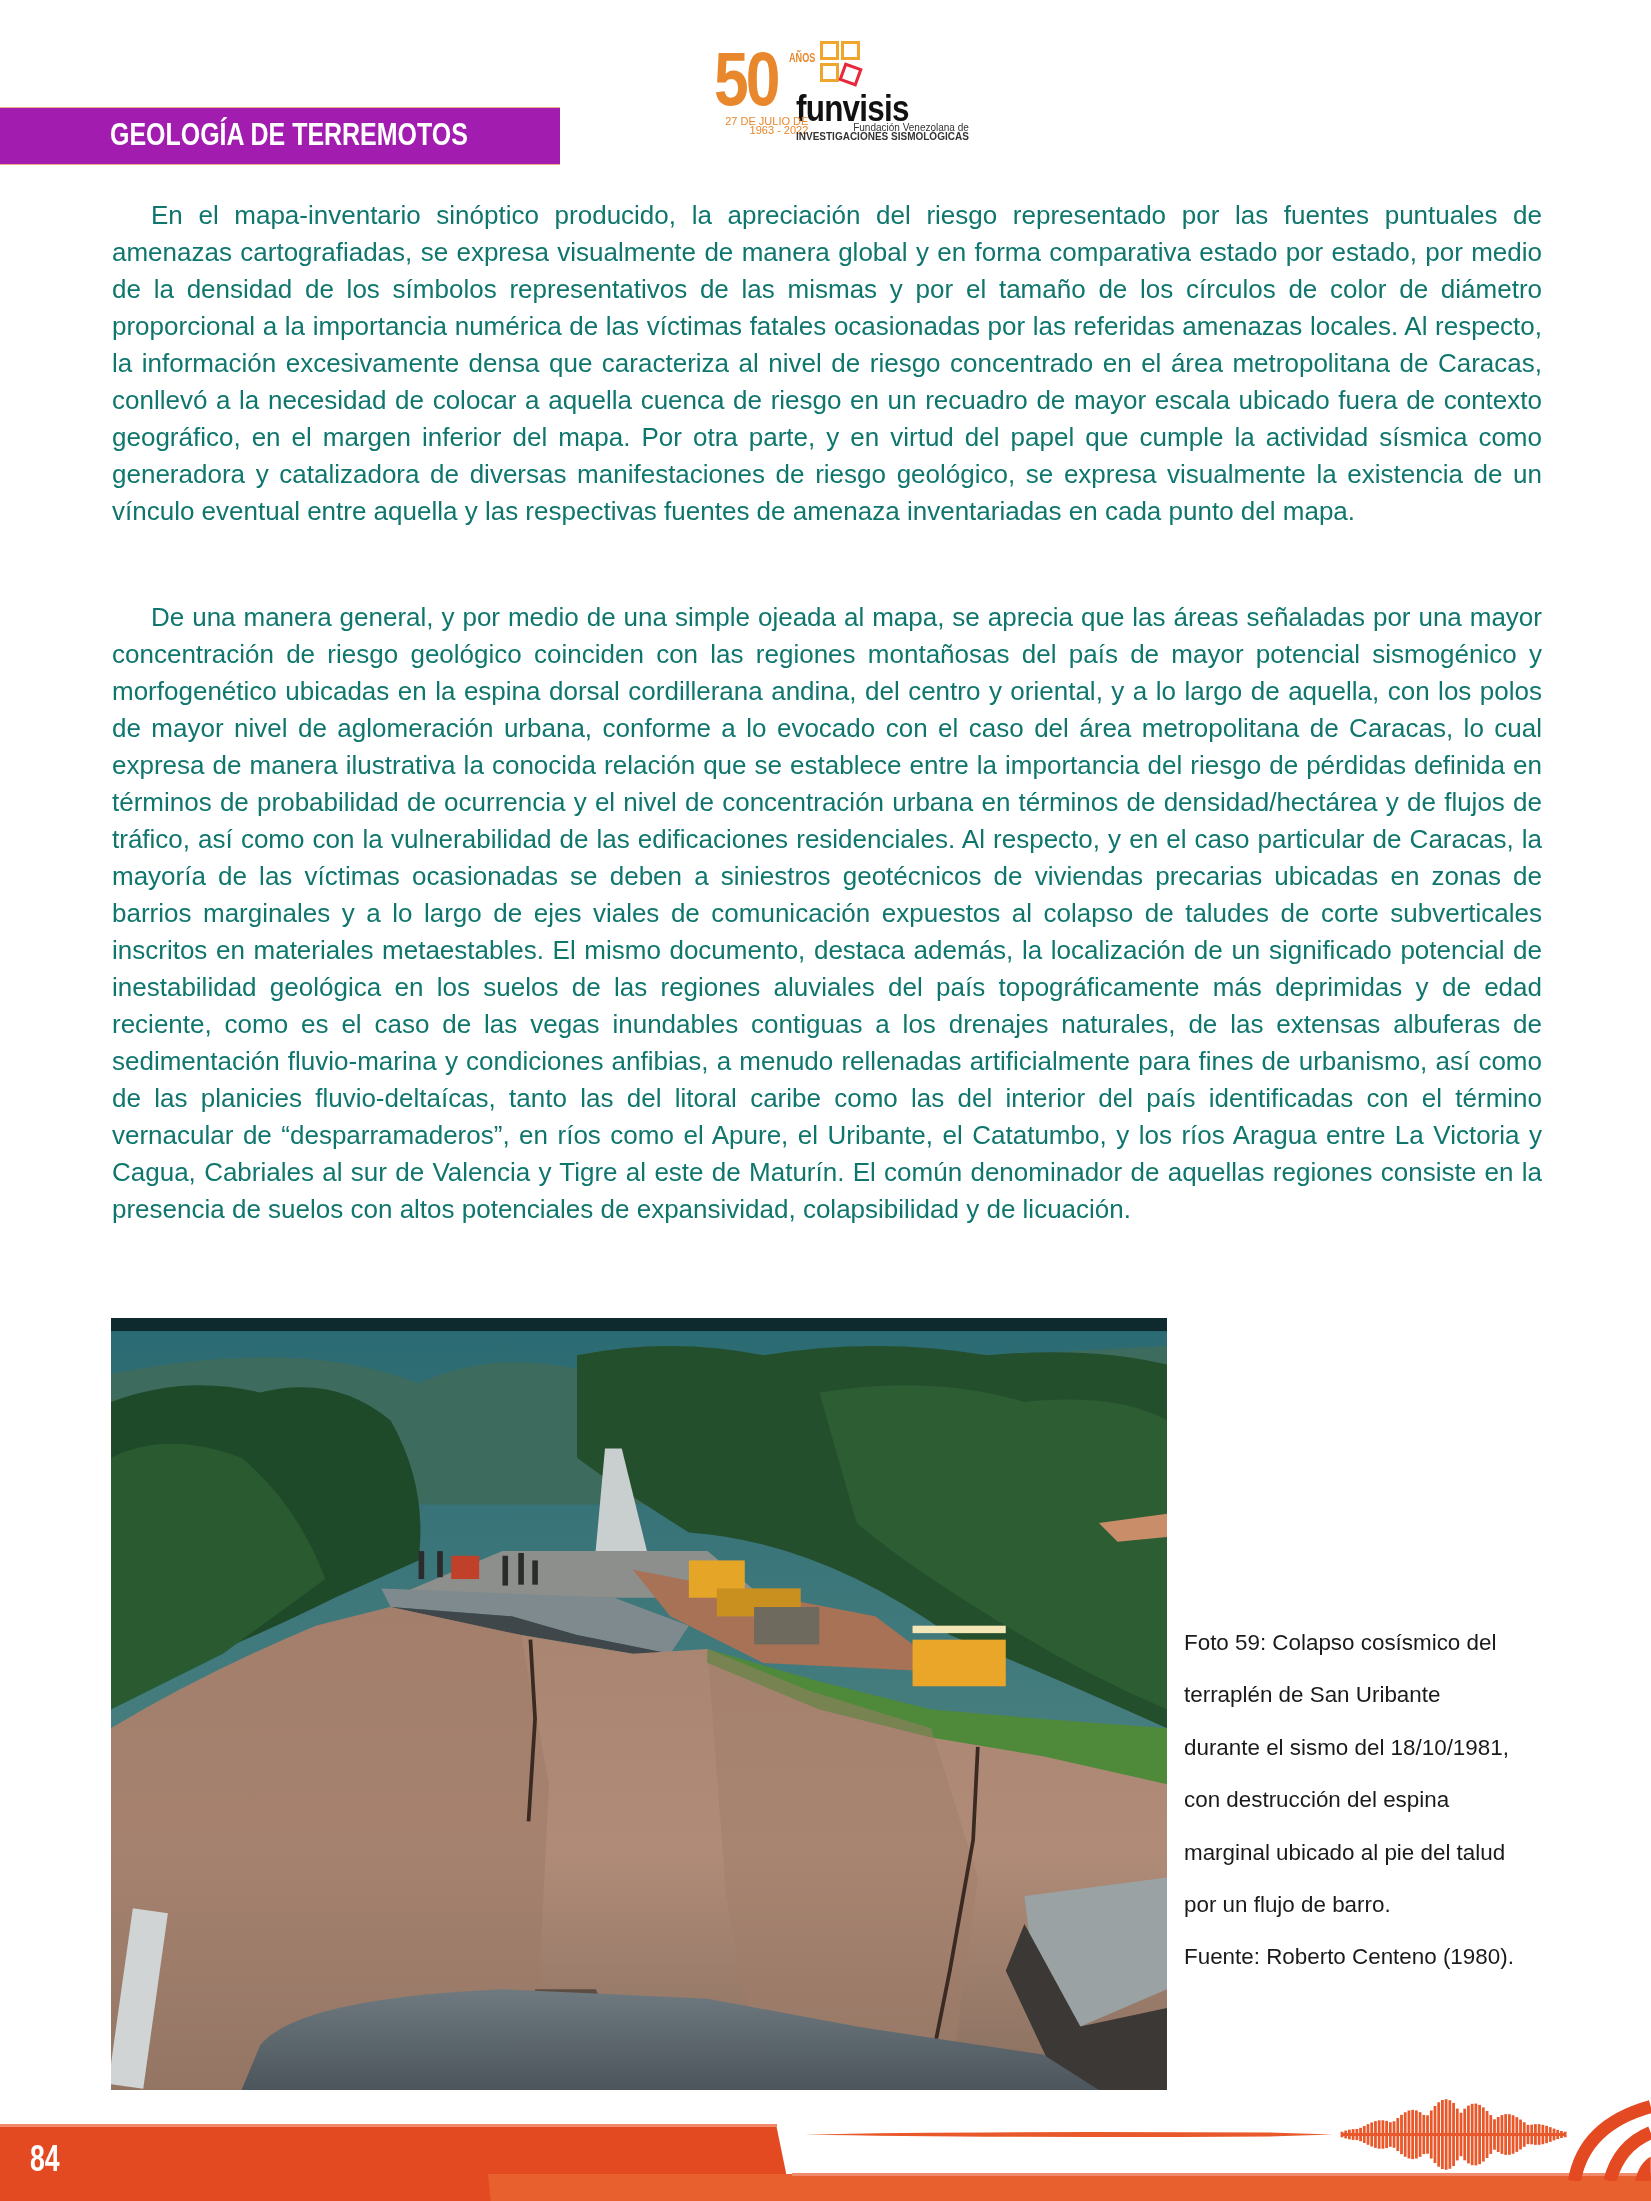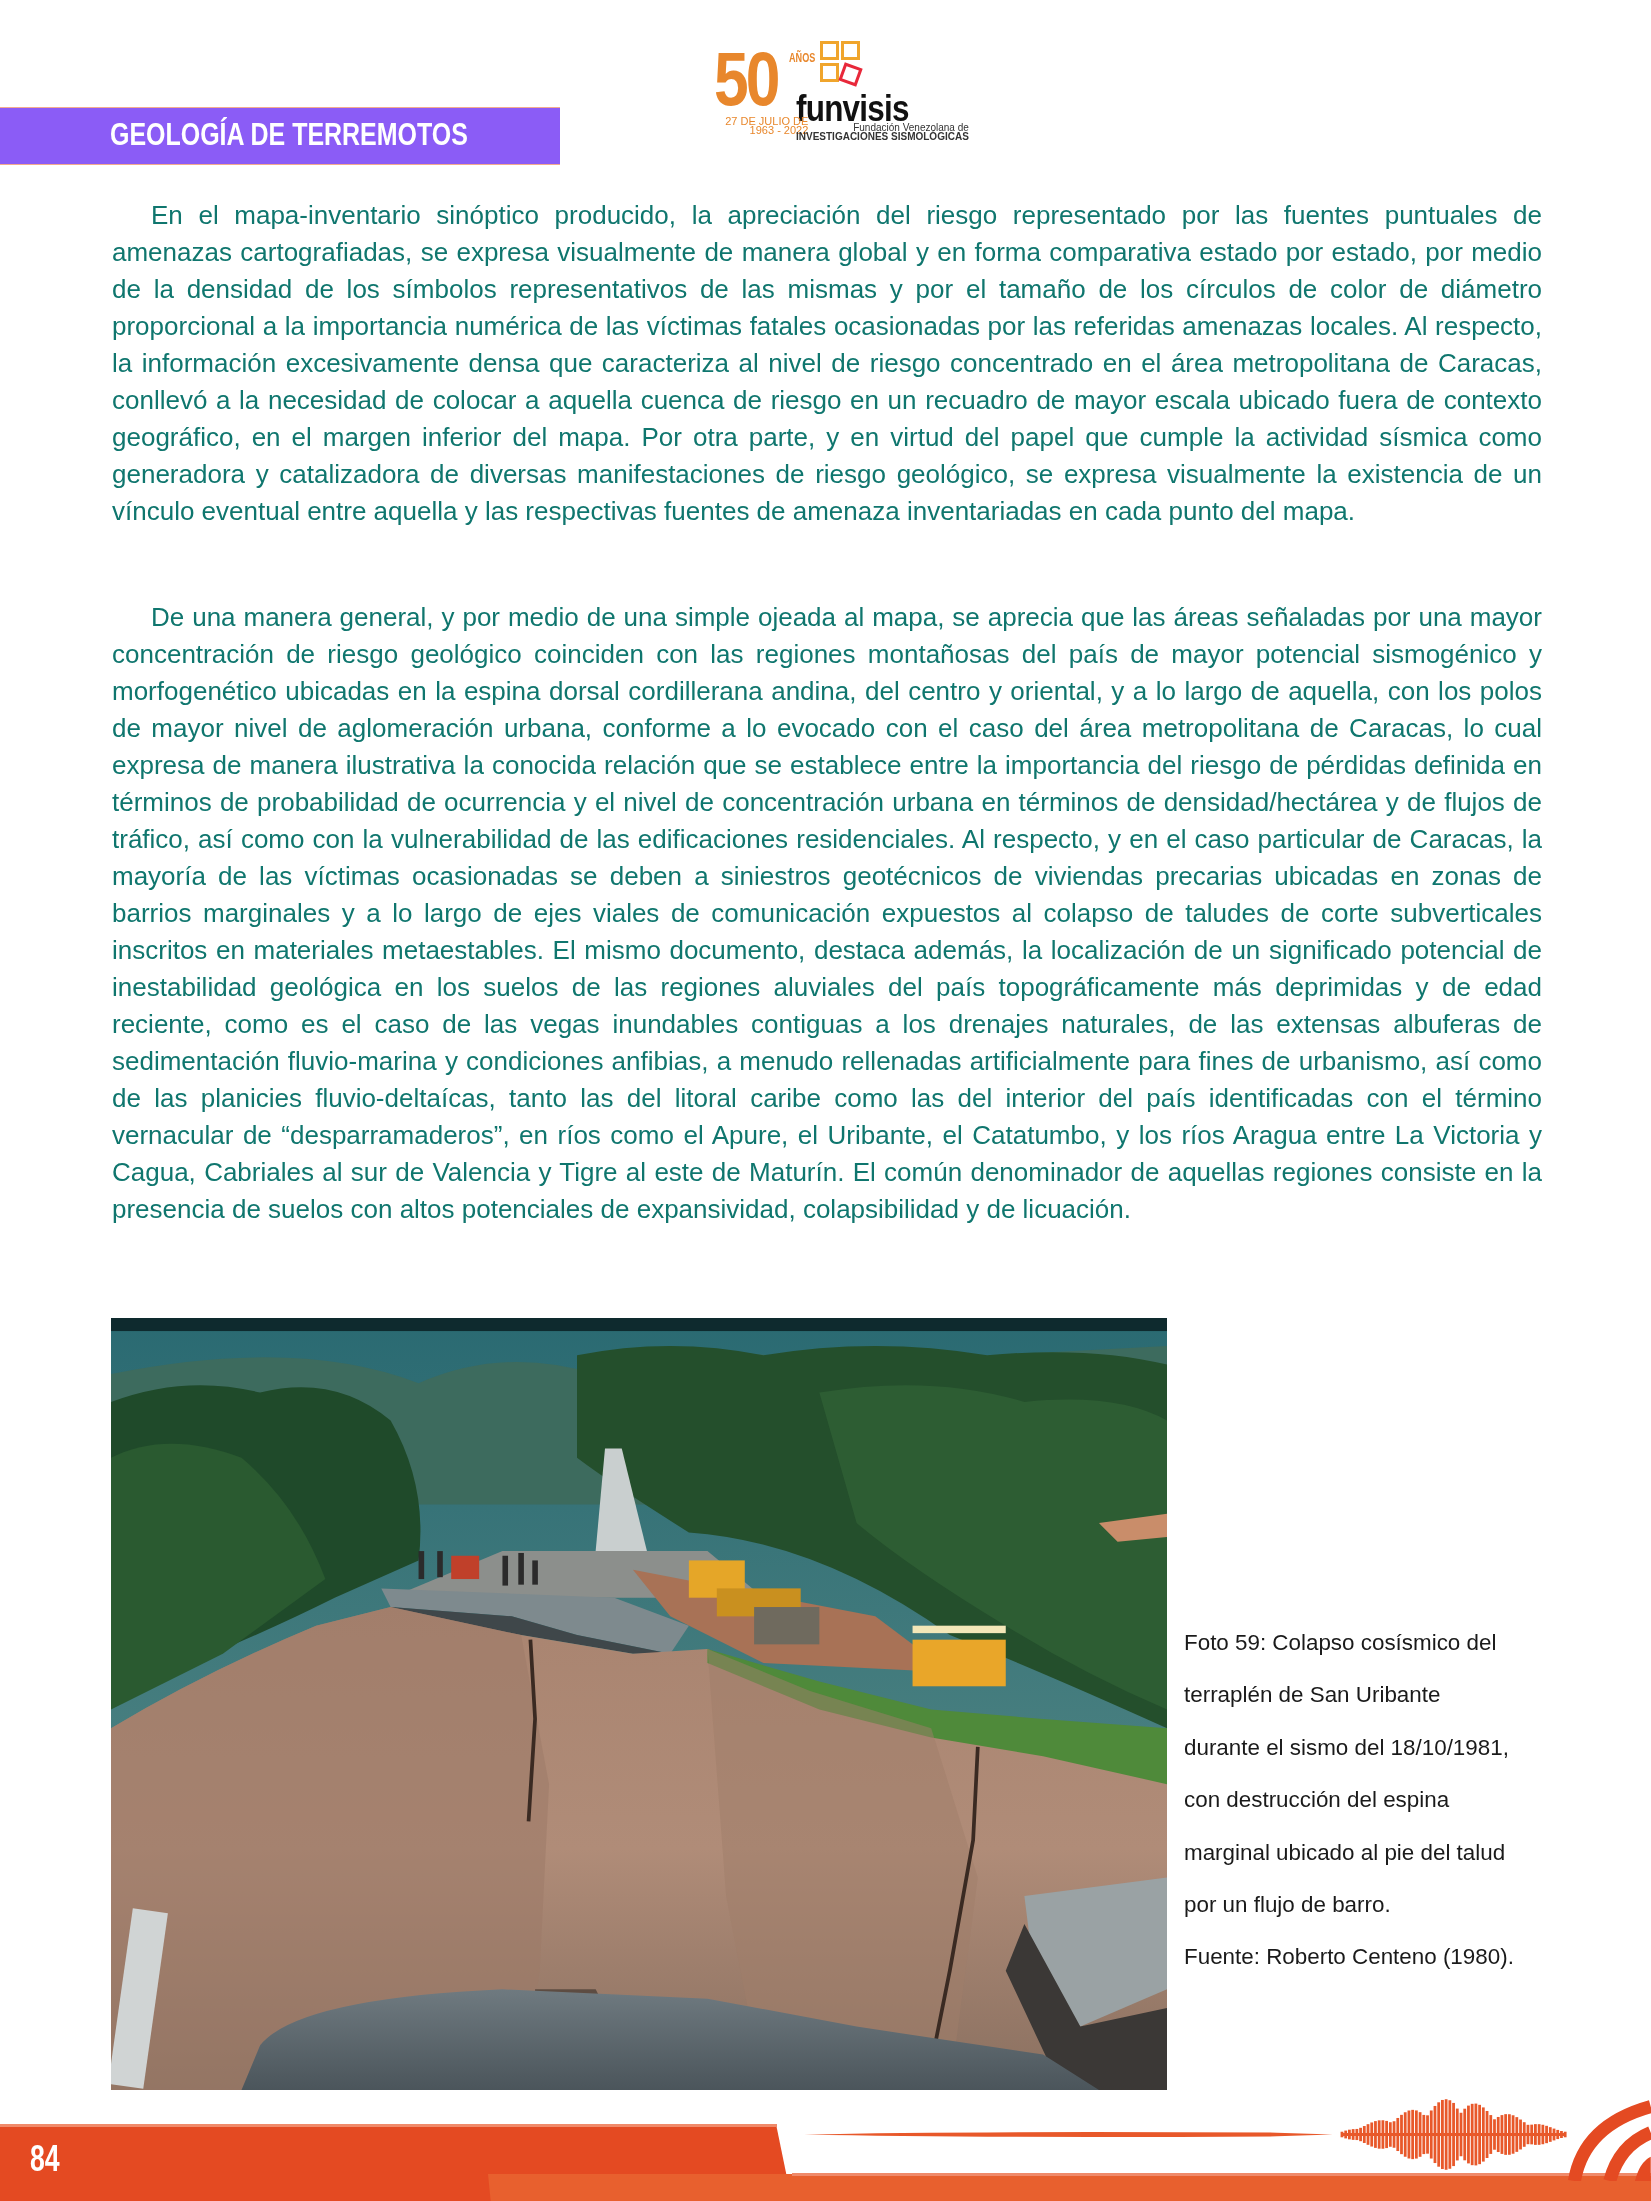--- a/index.html
+++ b/index.html
@@ -5,21 +5,21 @@
   html, body { margin: 0; padding: 0; }
   body {
     width: 1652px; height: 2202px; position: relative; overflow: hidden;
     background: #ffffff;
     font-family: "Liberation Sans", sans-serif;
     color: #1a1a1a;
   }
   
   .header-bar {
     position: absolute; left: 0; top: 107px; width: 560px; height: 58px;
-    background: #8b5cf6;
+    background: #a21caf;
     border-top: 1.9px solid #f3a98f; border-bottom: 1.9px solid #f3a98f;
     box-sizing: border-box;
   }
   .header-title {
     position: absolute; left: 110px; top: 7.5px;
     font-family: "Liberation Sans", sans-serif; font-weight: bold;
     font-size: 32px; color: #ffffff; letter-spacing: 0px;
     transform: scaleX(0.78); transform-origin: left center;
     white-space: nowrap;
   }

